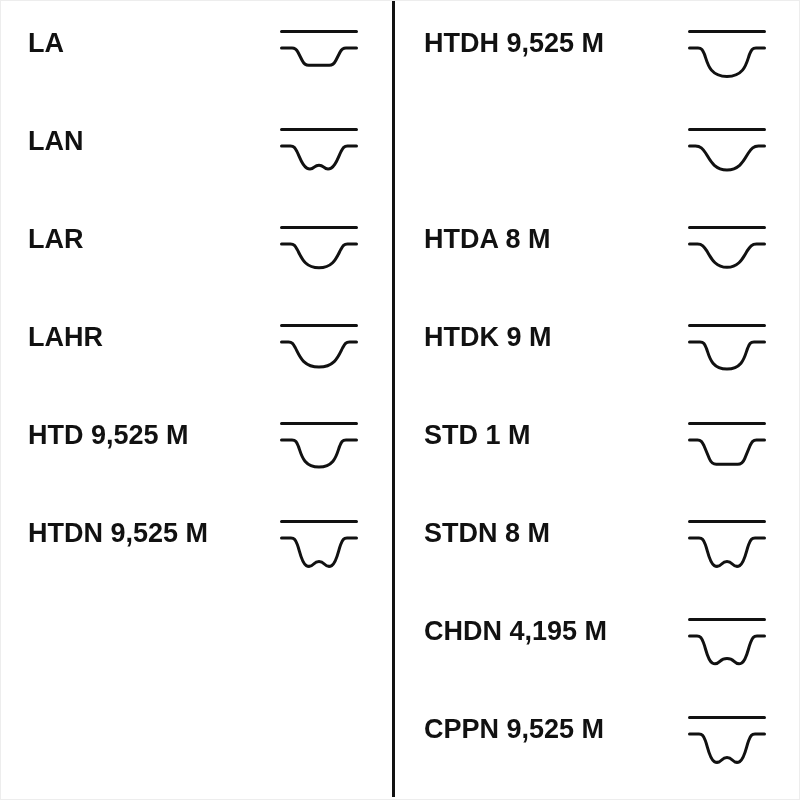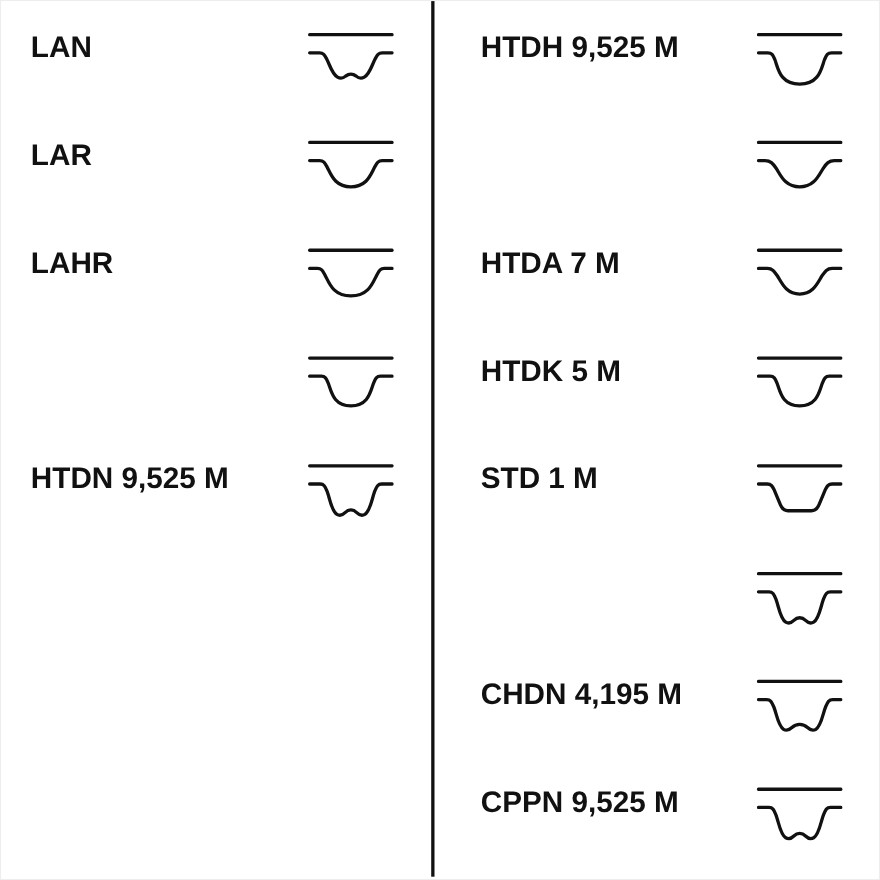--- a/index.html
+++ b/index.html
@@ -40,21 +40,21 @@
     position: absolute;
     top: 29px;
     font-size: 27px;
     font-weight: bold;
     letter-spacing: 0px;
     color: #111111;
     line-height: 1;
     white-space: nowrap;
   }
   .column.left  .profile-label { left: 27px; }
-  .column.right .profile-label { left: 41px; }
+  .column.right .profile-label { left: 28px; }
   .profile-glyph {
     position: absolute;
     top: 26px;
     width: 78px;
     height: 56px;
   }
   .column.left  .profile-glyph { left: 279px; }
   .column.right .profile-glyph { left: 292px; }
   .profile-glyph svg { display: block; width: 78px; height: 56px; }
   .profile-glyph path {
@@ -64,20 +64,29 @@
     stroke-linecap: round;
     stroke-linejoin: round;
   }
 </style>
 </head>
 <body>
 
 <div id="stage">
   <div class="column left">
       <div class="profile-row">
+        <span class="profile-label">LA</span>
+        <span class="profile-glyph">
+          <svg viewBox="0 0 78 56">
+            <path d="M1.5 4.5 H76.5"></path>
+            <path d="M1.5 21 H12 C15.5 21 16.5 22.3 18 25.2 L22.2 33.5 C23.9 36.9 25.2 38.2 28.7 38.2 H49.3 C52.8 38.2 54.1 36.9 55.8 33.5 L60 25.2 C61.5 22.3 62.5 21 66 21 H76.5"></path>
+          </svg>
+        </span>
+      </div>
+      <div class="profile-row">
         <span class="profile-label">LAN</span>
         <span class="profile-glyph">
           <svg viewBox="0 0 78 56">
             <path d="M1.5 4.5 H76.5"></path>
             <path d="M1.5 21 H10.5 C14 21 15 22.9 17 26.6 C19.9 32.2 21.8 40.2 26.8 43.1 C29.8 44.8 32.2 44 34.2 42.2 C35.8 40.9 37.4 40.3 39 40.3 C40.6 40.3 42.2 40.9 43.8 42.2 C45.8 44 48.2 44.8 51.2 43.1 C56.2 40.2 58.1 32.2 61 26.6 C63 22.9 64 21 67.5 21 H76.5"></path>
           </svg>
         </span>
       </div>
       <div class="profile-row">
         <span class="profile-label">LAR</span>
@@ -91,20 +100,21 @@
       <div class="profile-row">
         <span class="profile-label">LAHR</span>
         <span class="profile-glyph">
           <svg viewBox="0 0 78 56">
             <path d="M1.5 4.5 H76.5"></path>
             <path d="M1.5 21 H8.5 C12.3 21 13.2 22.9 15.4 26.9 C19.3 34.4 22.8 46 39 46 C55.2 46 58.7 34.4 62.6 26.9 C64.8 22.9 65.7 21 69.5 21 H76.5"></path>
           </svg>
         </span>
       </div>
       <div class="profile-row">
+        <span class="profile-label">HTD 9,525 M</span>
         <span class="profile-glyph">
           <svg viewBox="0 0 78 56">
             <path d="M1.5 4.5 H76.5"></path>
             <path d="M1.5 21 H12 C15.8 21 16.6 23 18.3 27.1 C21.2 34.3 22.6 48 39 48 C55.4 48 56.8 34.3 59.7 27.1 C61.4 23 62.2 21 66 21 H76.5"></path>
           </svg>
         </span>
       </div>
       <div class="profile-row">
         <span class="profile-label">HTDN 9,525 M</span>
         <span class="profile-glyph">
@@ -128,47 +138,48 @@
       </div>
       <div class="profile-row">
         <span class="profile-glyph">
           <svg viewBox="0 0 78 56">
             <path d="M1.5 4.5 H76.5"></path>
             <path d="M1.5 21 H7.5 C12.5 21 14.6 23.6 17.6 28 C21.7 34.2 25.6 44.9 39 44.9 C52.4 44.9 56.3 34.2 60.4 28 C63.4 23.6 65.5 21 70.5 21 H76.5"></path>
           </svg>
         </span>
       </div>
       <div class="profile-row">
-        <span class="profile-label">HTDA 7 M</span>
+        <span class="profile-label">HTDA 8 M</span>
         <span class="profile-glyph">
           <svg viewBox="0 0 78 56">
             <path d="M1.5 4.5 H76.5"></path>
             <path d="M1.5 21 H9.5 C14.2 21 15.9 23.5 18.8 27.9 C22.7 34.1 26.6 44.3 39 44.3 C51.4 44.3 55.3 34.1 59.2 27.9 C62.1 23.5 63.8 21 68.5 21 H76.5"></path>
           </svg>
         </span>
       </div>
       <div class="profile-row">
-        <span class="profile-label">HTDK 5 M</span>
+        <span class="profile-label">HTDK 9 M</span>
         <span class="profile-glyph">
           <svg viewBox="0 0 78 56">
             <path d="M1.5 4.5 H76.5"></path>
             <path d="M1.5 21 H12 C15.8 21 16.6 23 18.3 27.1 C21.2 34.3 22.6 48 39 48 C55.4 48 56.8 34.3 59.7 27.1 C61.4 23 62.2 21 66 21 H76.5"></path>
           </svg>
         </span>
       </div>
       <div class="profile-row">
         <span class="profile-label">STD 1 M</span>
         <span class="profile-glyph">
           <svg viewBox="0 0 78 56">
             <path d="M1.5 4.5 H76.5"></path>
             <path d="M1.5 21 H9.5 C13 21 14 22.8 15.9 26.5 L21.4 39.8 C23 43.6 24.8 45.3 28.3 45.3 H49.7 C53.2 45.3 55 43.6 56.6 39.8 L62.1 26.5 C64 22.8 65 21 68.5 21 H76.5"></path>
           </svg>
         </span>
       </div>
       <div class="profile-row">
+        <span class="profile-label">STDN 8 M</span>
         <span class="profile-glyph">
           <svg viewBox="0 0 78 56">
             <path d="M1.5 4.5 H76.5"></path>
             <path d="M1.5 21 H11 C14.5 21 15.4 23 17.3 27.5 C19.7 33.3 21.2 45.6 26.3 48.6 C29.2 50.3 31.7 49 33.7 47 C35.4 45.3 37.2 44.6 39 44.6 C40.8 44.6 42.6 45.3 44.3 47 C46.3 49 48.8 50.3 51.7 48.6 C56.8 45.6 58.3 33.3 60.7 27.5 C62.6 23 63.5 21 67 21 H76.5"></path>
           </svg>
         </span>
       </div>
       <div class="profile-row">
         <span class="profile-label">CHDN 4,195 M</span>
         <span class="profile-glyph">

